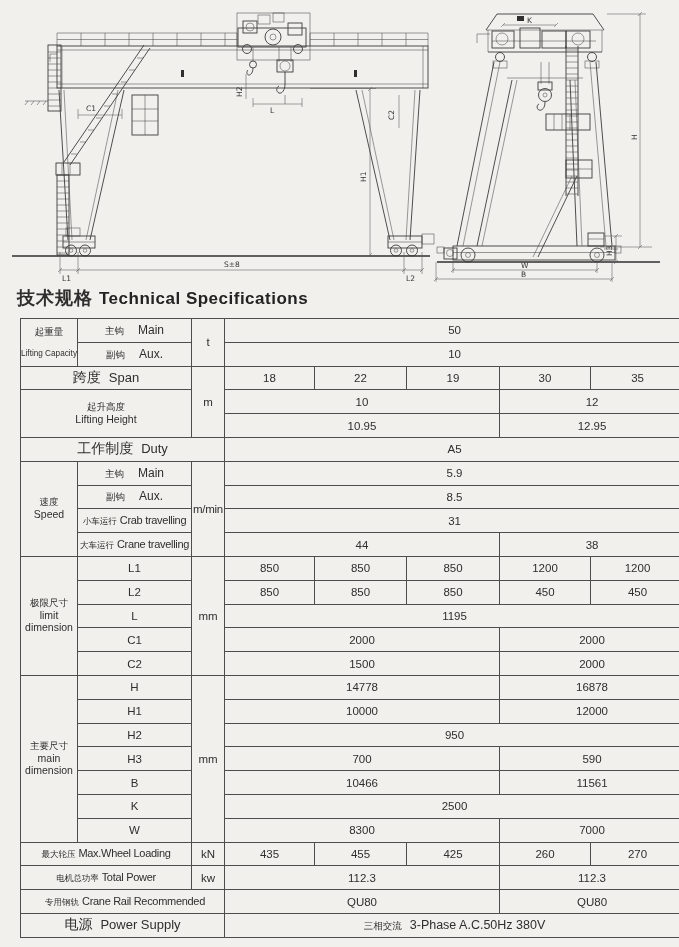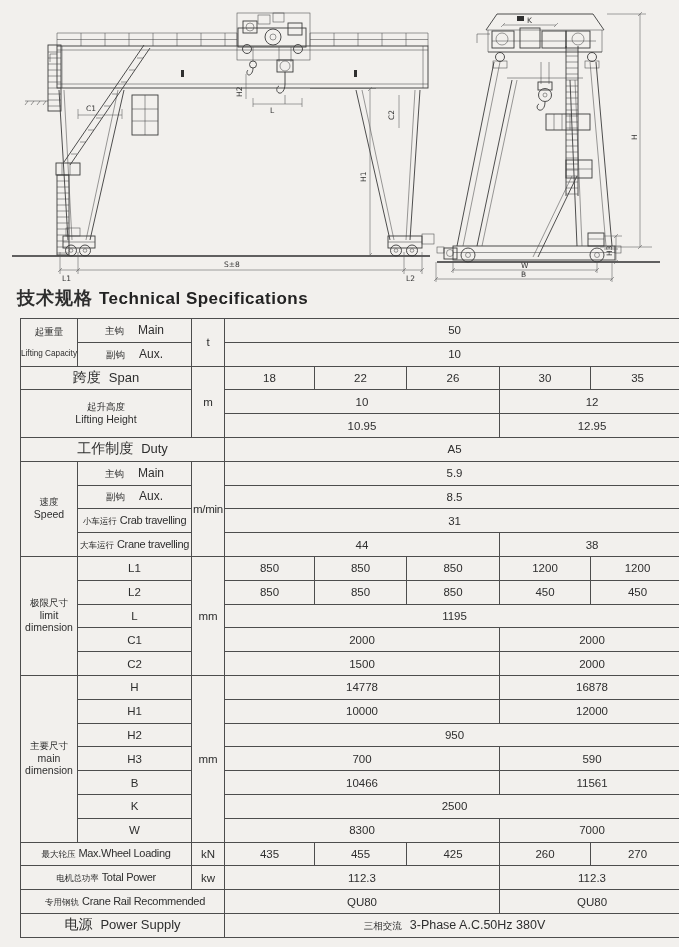--- a/index.html
+++ b/index.html
@@ -333,21 +333,21 @@
     <td colspan="5" class="val">10</td>
   </tr>
 
   <tr>
     <td colspan="2" class="mix">
       <span class="zh">跨度</span><span class="en">Span</span>
     </td>
     <td rowspan="3" class="unit">m</td>
     <td class="val">18</td>
     <td class="val">22</td>
-    <td class="val">26</td>
+    <td class="val">19</td>
     <td class="val">30</td>
     <td class="val">35</td>
   </tr>
 
   <tr>
     <td colspan="2" rowspan="2" class="ga">
       <span class="zh">起升高度</span>
       <span class="en2">Lifting Height</span>
     </td>
     <td colspan="3" class="val">10</td>

